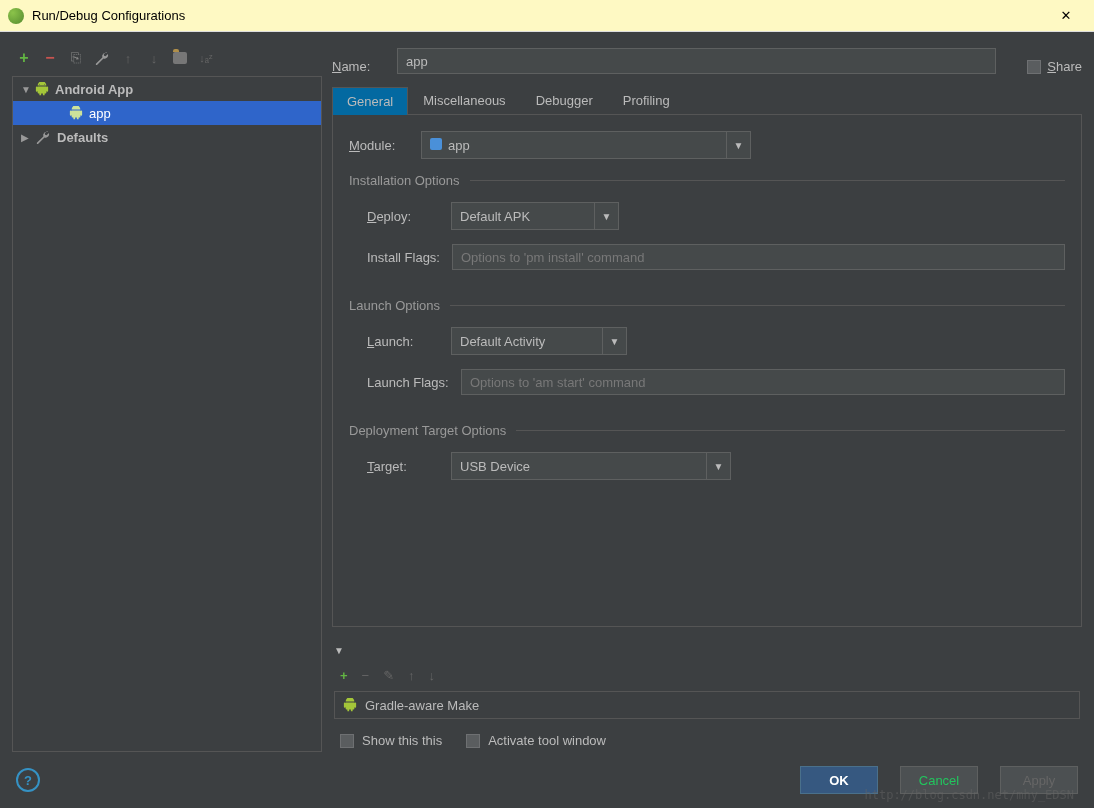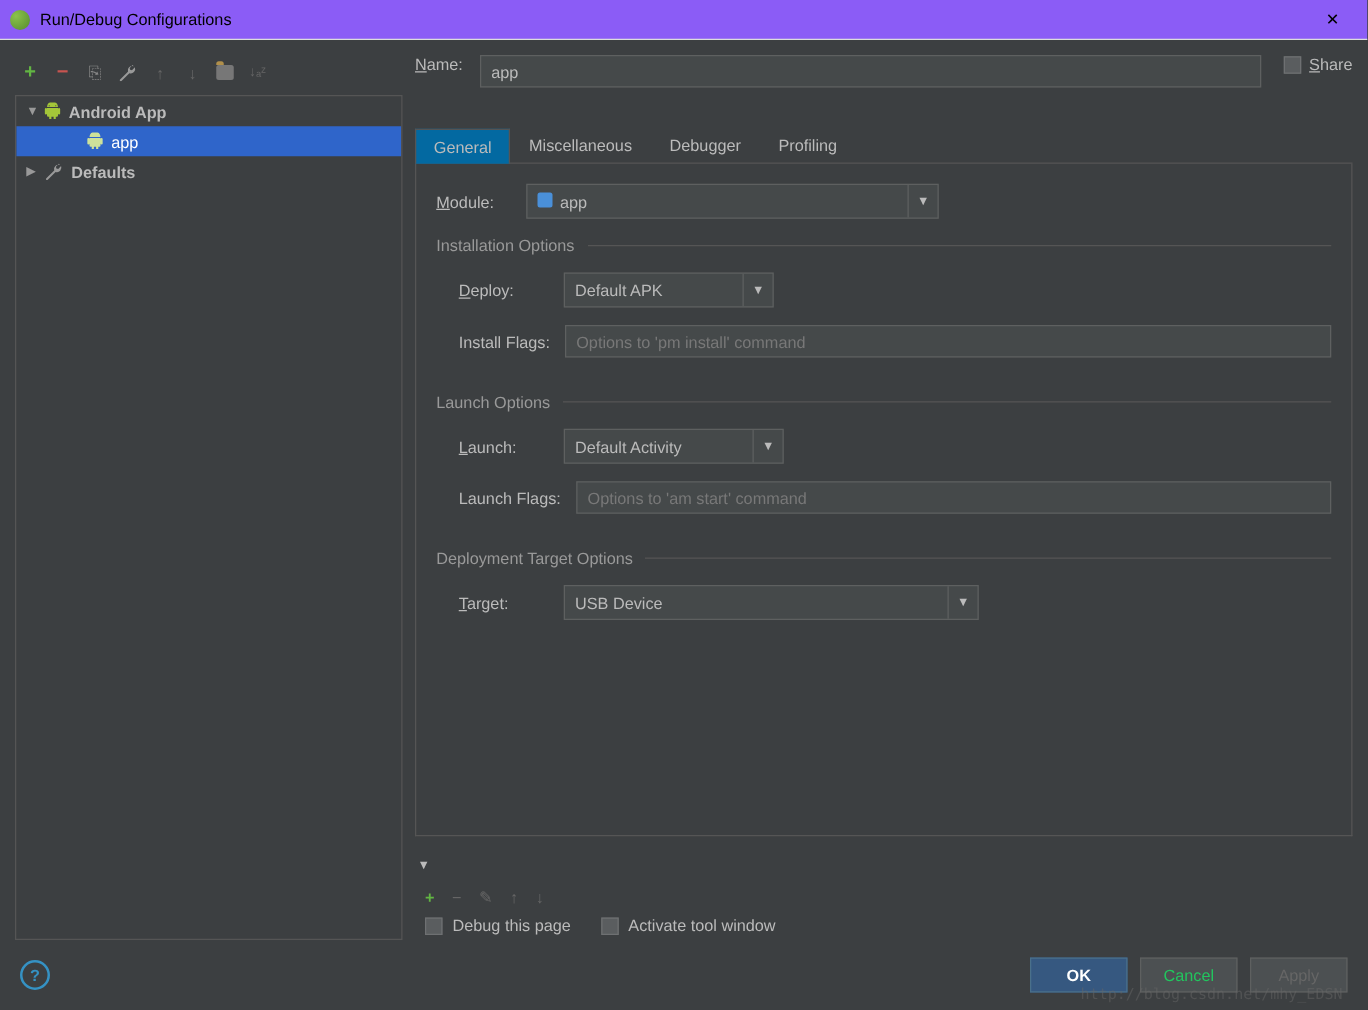--- a/index.html
+++ b/index.html
@@ -1,40 +1,40 @@
 <!DOCTYPE html>
 <html><head>
 <meta charset="utf-8">
 <style>
 * { box-sizing: border-box; margin: 0; padding: 0; }
 body { width: 1094px; height: 808px; background: #3c3f41; font-family: "Segoe UI", Arial, sans-serif; font-size: 13px; color: #bbbbbb; overflow: hidden; }
 
 
-.titlebar { height: 32px; background: #8b5cf6; display: flex; align-items: center; padding: 0 8px; border-bottom: 1px solid #ddd; }
+.titlebar { height: 32px; background: #fef9c3; display: flex; align-items: center; padding: 0 8px; border-bottom: 1px solid #ddd; }
 .titlebar-icon { width: 16px; height: 16px; margin-right: 8px; border-radius: 50%; background: radial-gradient(circle at 30% 30%, #8bc34a, #558b2f); }
 .titlebar-title { color: #000; font-size: 13px; flex: 1; }
 .titlebar-close { width: 40px; height: 32px; display: flex; align-items: center; justify-content: center; cursor: pointer; color: #000; }
 
 
 .content { display: flex; height: calc(808px - 32px - 56px); padding: 12px 12px 0 12px; gap: 10px; }
 
 
 .left-panel { width: 310px; display: flex; flex-direction: column; }
 .toolbar { height: 28px; display: flex; align-items: center; gap: 10px; padding: 0 4px; margin-bottom: 4px; }
 .tool-icon { width: 16px; height: 16px; display: flex; align-items: center; justify-content: center; cursor: pointer; }
 .tree { flex: 1; border: 1px solid #555; background: #3c3f41; overflow: auto; }
 .tree-item { height: 24px; display: flex; align-items: center; padding-left: 8px; cursor: pointer; }
 .tree-item.level-2 { padding-left: 56px; }
 .tree-item.selected { background: #2f65ca; color: #fff; }
 .tree-arrow { width: 10px; color: #999; margin-right: 4px; font-size: 10px; }
 .tree-icon { width: 16px; height: 16px; margin-right: 6px; display: inline-flex; align-items: center; justify-content: center; }
 
 
 .right-panel { flex: 1; display: flex; flex-direction: column; }
-.name-row { display: flex; align-items: flex-start; height: 30px; margin-bottom: 28px; gap: 2px; }
+.name-row { display: flex; align-items: flex-end; height: 30px; margin-bottom: 12px; gap: 15px; }
 .name-row label { width: 50px; }
 .name-row input { flex: 1; height: 26px; background: #45494a; border: 1px solid #5e6060; color: #bbb; padding: 0 8px; font-size: 13px; }
 .share-box { display: flex; align-items: center; gap: 6px; margin-left: 16px; }
 .checkbox { width: 14px; height: 14px; background: #5a5d5f; border: 1px solid #6e7072; }
 
 
 .tabs { display: flex; border-bottom: 1px solid #555; }
 .tab { padding: 6px 14px; cursor: pointer; color: #bbb; border: 1px solid transparent; border-bottom: none; }
 .tab.active { border-color: #555; background: #0369a1; position: relative; top: 1px; }
 
@@ -56,21 +56,21 @@
 .bl-title { display: flex; align-items: center; gap: 6px; margin-bottom: 8px; }
 .bl-arrow { font-size: 10px; }
 .bl-toolbar { display: flex; gap: 14px; padding: 4px 6px; }
 .bl-list { border: 1px solid #555; background: #3c3f41; margin: 4px 0 10px 0; }
 .bl-item { height: 26px; display: flex; align-items: center; padding: 0 8px; gap: 8px; }
 .bl-checks { display: flex; gap: 24px; padding: 4px 6px; }
 
 
 .footer { height: 56px; display: flex; align-items: center; padding: 0 16px; }
 .help-icon { width: 24px; height: 24px; border: 2px solid #3592c4; border-radius: 50%; color: #3592c4; display: flex; align-items: center; justify-content: center; font-weight: bold; cursor: pointer; }
-.footer-buttons { margin-left: auto; display: flex; gap: 10px; }
+.footer-buttons { margin-left: auto; display: flex; gap: 22px; }
 .btn { min-width: 78px; height: 28px; border: 1px solid #5e6060; background: #4c5052; color: #22c55e; cursor: pointer; font-size: 13px; padding: 0 14px; }
 .btn.primary { background: #365880; border-color: #4a708b; color: #fff; font-weight: bold; }
 .btn.disabled { color: #666; }
 
 .underline::first-letter { text-decoration: underline; }
 .watermark { position: absolute; bottom: 6px; right: 20px; color: #666; font-family: monospace; font-size: 12px; opacity: .5; }
 
 .android-robot { width: 14px; height: 14px; display: inline-block; }
 .android-robot svg { width: 14px; height: 14px; }
 
@@ -194,43 +194,53 @@
         <div class="form-row indent">
           <label style="min-width:100px">Launch Flags:</label>
           <input class="text-input" placeholder="Options to 'am start' command" style="">
         </div>
       </fieldset>
 
       <fieldset>
         <legend>Deployment Target Options</legend>
         <div class="form-row indent">
           <label class="underline">Target:</label>
-          <div class="select" style="width:332px">
+          <div class="select" style="width:280px">
             <span>USB Device</span>
             <span class="arrow">▼</span>
           </div>
         </div>
       </fieldset>
     </div>
 
     <div class="before-launch">
       <div class="bl-title">
         <span class="bl-arrow">▼</span>
       </div>
       <div class="bl-toolbar">
         <span style="color:#62b543;font-weight:bold;cursor:pointer">+</span>
         <span style="color:#666;cursor:pointer">−</span>
         <span style="color:#666;cursor:pointer">✎</span>
         <span style="color:#666;cursor:pointer">↑</span>
         <span style="color:#666;cursor:pointer">↓</span>
       </div>
+      <div class="bl-list">
+        <div class="bl-item">
+          <span class="gradle-icon android-robot">
+            <svg viewBox="0 0 16 16">
+                <path fill="#a4c639" d="M3 5h10v7a1 1 0 0 1-1 1h-1v2h-2v-2H7v2H5v-2H4a1 1 0 0 1-1-1V5zm-2 1a1 1 0 0 1 2 0v4a1 1 0 0 1-2 0V6zm12 0a1 1 0 0 1 2 0v4a1 1 0 0 1-2 0V6zM3 4a5 5 0 0 1 10 0H3z"></path>
+              </svg>
+          </span>
+          <span>Gradle-aware Make</span>
+        </div>
+      </div>
       <div class="bl-checks">
         <div style="display:flex;align-items:center;gap:8px">
           <span class="checkbox"></span>
-          <span>Debug this page</span>
+          <span>Show this this</span>
         </div>
         <div style="display:flex;align-items:center;gap:8px">
           <span class="checkbox"></span>
           <span>Activate tool window</span>
         </div>
       </div>
     </div>
   </div>
 </div>
 

